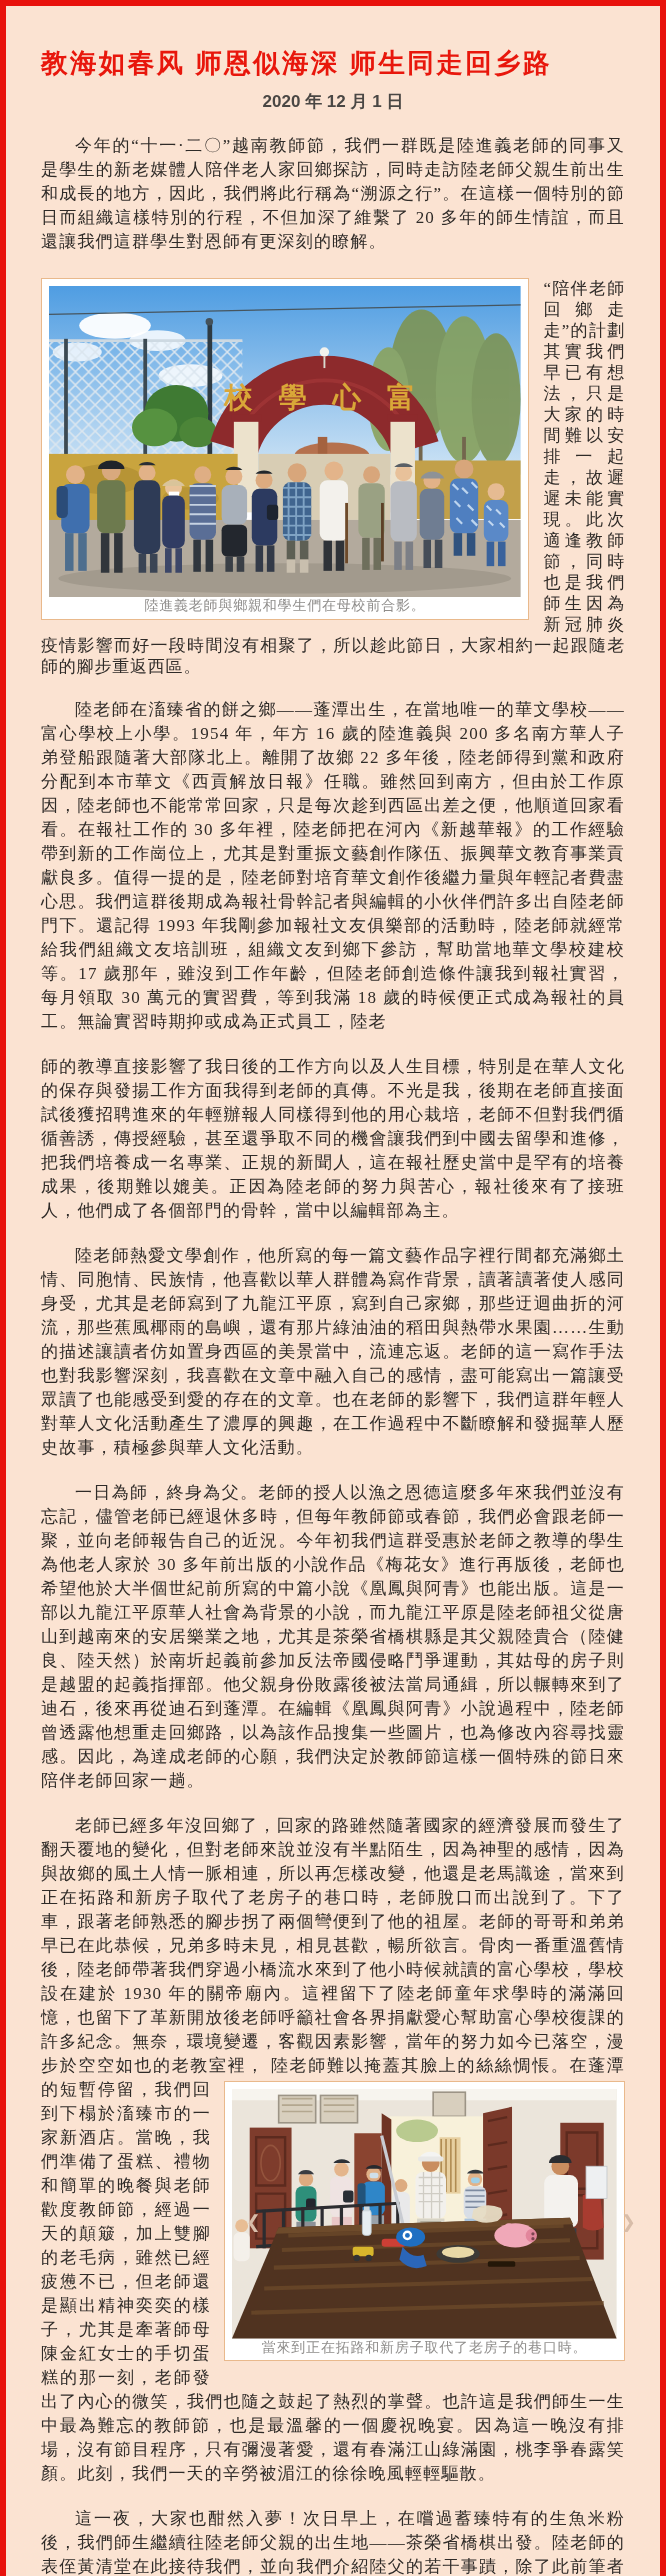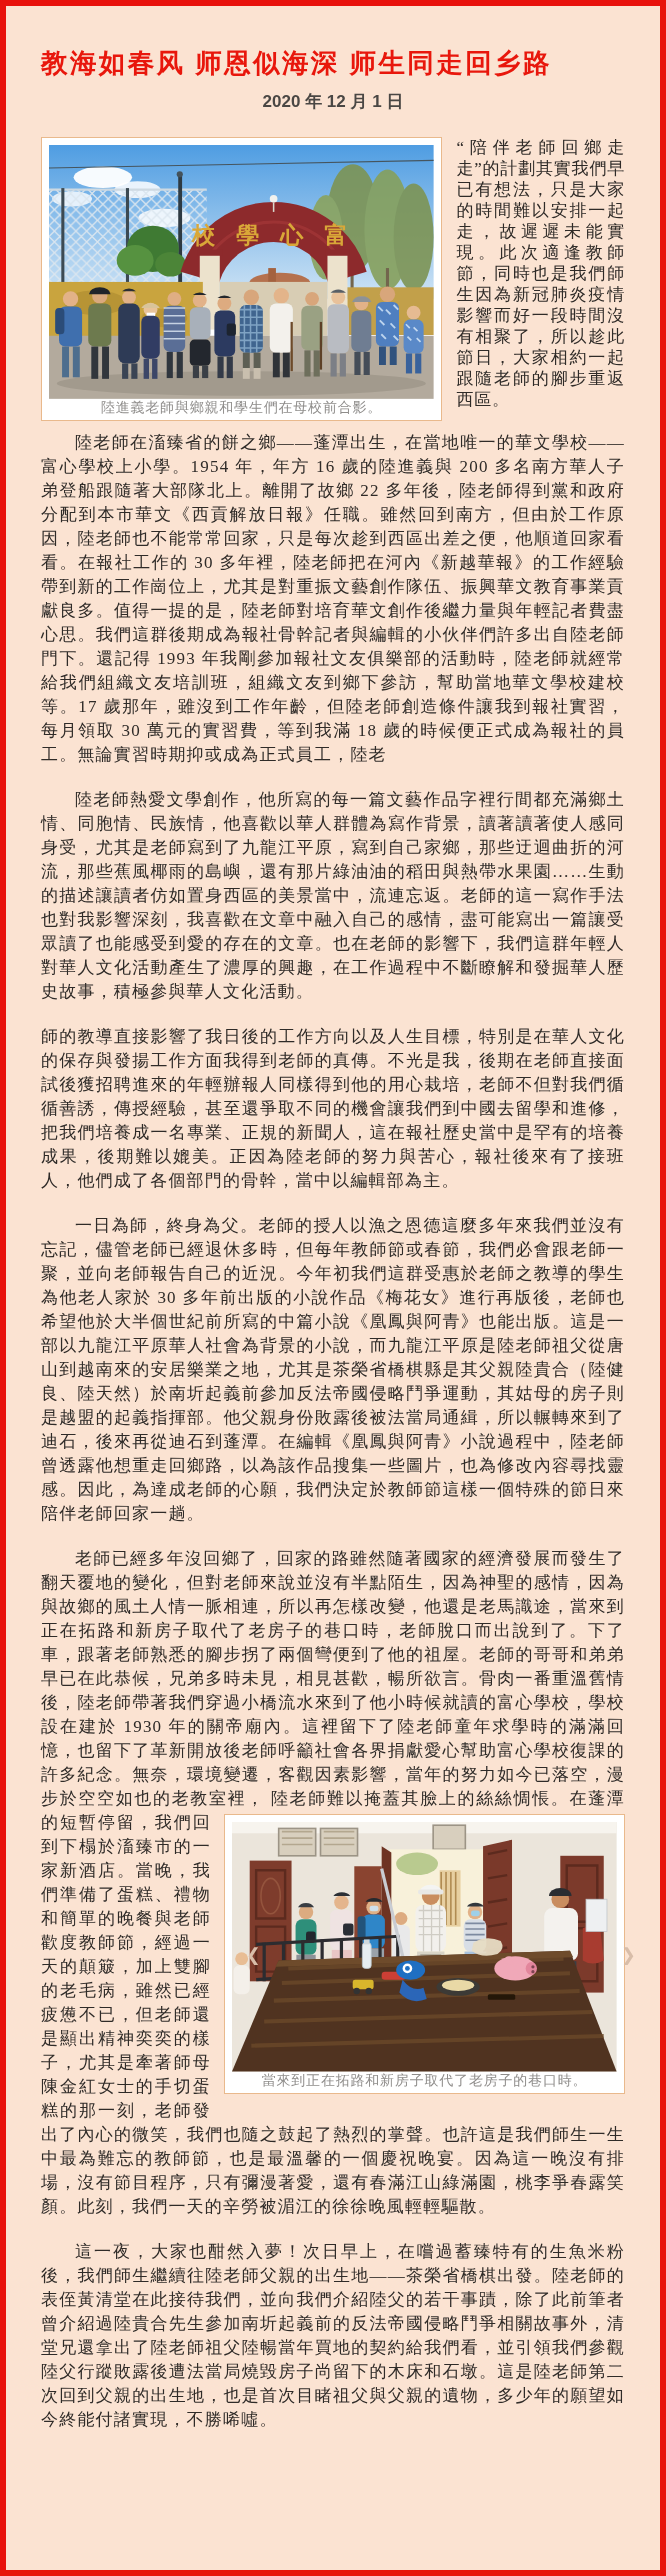--- a/index.html
+++ b/index.html
@@ -54,21 +54,21 @@
     font-size:14px;
     color:#8f8d8b;
     text-align:center;
     letter-spacing:0.8px;
     line-height:19px;
     text-indent:0;
   }
   .photo1-row{margin-top:24px;}
   .photo1-box{
     float:left;
-    width:401px;
+    width:488px;
     margin:0 14.4px 6.4px 0;
   }
   .side-quote{
     font-size:17px;
     line-height:21px;
     letter-spacing:0.8px;
     text-align:justify;
     margin:1.6px 0 0 0;
   }
   .photo2-box{
@@ -89,20 +89,21 @@
   .photo-nav.right{right:-13px;}
 </style>
 </head>
 <body>
 
 <div class="frame">
 
   <h1 class="title">教海如春风 师恩似海深 师生同走回乡路</h1>
   <div class="date">2020 年 12 月 1 日</div>
 
+  <div class="para indent">今年的“十一·二〇”越南教師節，我們一群既是陸進義老師的同事又是學生的新老媒體人陪伴老人家回鄉探訪，同時走訪陸老師父親生前出生和成長的地方，因此，我們將此行稱為“溯源之行”。在這樣一個特別的節日而組織這樣特別的行程，不但加深了維繫了 20 多年的師生情誼，而且還讓我們這群學生對恩師有更深刻的瞭解。</div>
 
   <div class="photo1-row">
     <figure class="photobox photo1-box">
       <svg viewBox="0 0 500 330" xmlns="http://www.w3.org/2000/svg">
         <defs>
           <linearGradient id="sky" x1="0" y1="0" x2="0" y2="1">
             <stop offset="0" stop-color="#4f9de2"></stop>
               <stop offset="1" stop-color="#cfe4f5"></stop>
           </linearGradient>
           <pattern id="fence" width="14" height="14" patternUnits="userSpaceOnUse">
@@ -258,22 +259,22 @@
               <rect x="476" y="271" width="8" height="26" fill="#39629c"></rect>
             </g>
         </g>
       </svg>
       <figcaption class="photocaption">陸進義老師與鄉親和學生們在母校前合影。</figcaption>
     </figure>
     <div class="side-quote">“陪伴老師回鄉走走”的計劃其實我們早已有想法，只是大家的時間難以安排一起走，故遲遲未能實現。此次適逢教師節，同時也是我們師生因為新冠肺炎疫情影響而好一段時間沒有相聚了，所以趁此節日，大家相約一起跟隨老師的腳步重返西區。</div>
   </div>
 
   <div class="para indent clear">陸老師在滀臻省的餅之鄉——蓬潭出生，在當地唯一的華文學校——富心學校上小學。1954 年，年方 16 歲的陸進義與 200 多名南方華人子弟登船跟隨著大部隊北上。離開了故鄉 22 多年後，陸老師得到黨和政府分配到本市華文《西貢解放日報》任職。雖然回到南方，但由於工作原因，陸老師也不能常常回家，只是每次趁到西區出差之便，他順道回家看看。在報社工作的 30 多年裡，陸老師把在河內《新越華報》的工作經驗帶到新的工作崗位上，尤其是對重振文藝創作隊伍、振興華文教育事業貢獻良多。值得一提的是，陸老師對培育華文創作後繼力量與年輕記者費盡心思。我們這群後期成為報社骨幹記者與編輯的小伙伴們許多出自陸老師門下。還記得 1993 年我剛參加報社文友俱樂部的活動時，陸老師就經常給我們組織文友培訓班，組織文友到鄉下參訪，幫助當地華文學校建校等。17 歲那年，雖沒到工作年齡，但陸老師創造條件讓我到報社實習，每月領取 30 萬元的實習費，等到我滿 18 歲的時候便正式成為報社的員工。無論實習時期抑或成為正式員工，陸老</div>
+  <div class="para no-indent">師的教導直接影響了我日後的工作方向以及人生目標，特別是在華人文化的保存與發揚工作方面我得到老師的真傳。不光是我，後期在老師直接面試後獲招聘進來的年輕辦報人同樣得到他的用心栽培，老師不但對我們循循善誘，傳授經驗，甚至還爭取不同的機會讓我們到中國去留學和進修，把我們培養成一名專業、正規的新聞人，這在報社歷史當中是罕有的培養成果，後期難以媲美。正因為陸老師的努力與苦心，報社後來有了接班人，他們成了各個部門的骨幹，當中以編輯部為主。</div>
   <div class="para indent">陸老師熱愛文學創作，他所寫的每一篇文藝作品字裡行間都充滿鄉土情、同胞情、民族情，他喜歡以華人群體為寫作背景，讀著讀著使人感同身受，尤其是老師寫到了九龍江平原，寫到自己家鄉，那些迂迴曲折的河流，那些蕉風椰雨的島嶼，還有那片綠油油的稻田與熱帶水果園……生動的描述讓讀者仿如置身西區的美景當中，流連忘返。老師的這一寫作手法也對我影響深刻，我喜歡在文章中融入自己的感情，盡可能寫出一篇讓受眾讀了也能感受到愛的存在的文章。也在老師的影響下，我們這群年輕人對華人文化活動產生了濃厚的興趣，在工作過程中不斷瞭解和發掘華人歷史故事，積極參與華人文化活動。</div>
-  <div class="para no-indent">師的教導直接影響了我日後的工作方向以及人生目標，特別是在華人文化的保存與發揚工作方面我得到老師的真傳。不光是我，後期在老師直接面試後獲招聘進來的年輕辦報人同樣得到他的用心栽培，老師不但對我們循循善誘，傳授經驗，甚至還爭取不同的機會讓我們到中國去留學和進修，把我們培養成一名專業、正規的新聞人，這在報社歷史當中是罕有的培養成果，後期難以媲美。正因為陸老師的努力與苦心，報社後來有了接班人，他們成了各個部門的骨幹，當中以編輯部為主。</div>
   <div class="para indent">一日為師，終身為父。老師的授人以漁之恩德這麼多年來我們並沒有忘記，儘管老師已經退休多時，但每年教師節或春節，我們必會跟老師一聚，並向老師報告自己的近況。今年初我們這群受惠於老師之教導的學生為他老人家於 30 多年前出版的小說作品《梅花女》進行再版後，老師也希望他於大半個世紀前所寫的中篇小說《凰鳳與阿青》也能出版。這是一部以九龍江平原華人社會為背景的小說，而九龍江平原是陸老師祖父從唐山到越南來的安居樂業之地，尤其是茶榮省橋棋縣是其父親陸貴合（陸健良、陸天然）於南圻起義前參加反法帝國侵略鬥爭運動，其姑母的房子則是越盟的起義指揮部。他父親身份敗露後被法當局通緝，所以輾轉來到了迪石，後來再從迪石到蓬潭。在編輯《凰鳳與阿青》小說過程中，陸老師曾透露他想重走回鄉路，以為該作品搜集一些圖片，也為修改內容尋找靈感。因此，為達成老師的心願，我們決定於教師節這樣一個特殊的節日來陪伴老師回家一趟。</div>
 
   <div class="para indent">
     <span>老師已經多年沒回鄉了，回家的路雖然隨著國家的經濟發展而發生了翻天覆地的變化，但對老師來說並沒有半點陌生，因為神聖的感情，因為與故鄉的風土人情一脈相連，所以再怎樣改變，他還是老馬識途，當來到正在拓路和新房子取代了老房子的巷口時，老師脫口而出說到了。下了車，跟著老師熟悉的腳步拐了兩個彎便到了他的祖屋。老師的哥哥和弟弟早已在此恭候，兄弟多時未見，相見甚歡，暢所欲言。骨肉一番重溫舊情後，陸老師帶著我們穿過小橋流水來到了他小時候就讀的富心學校，學校設在建於 1930 年的關帝廟內。這裡留下了陸老師童年求學時的滿滿回憶，也留下了革新開放後老師呼籲社會各界捐獻愛心幫助富心學校復課的許多紀念。無奈，環境變遷，客觀因素影響，當年的努力如今已落空，漫步於空空如也的老教室裡，</span>
     <figure class="photobox photo2-box">
       <span class="photo-nav left">❮</span>
       <span class="photo-nav right">❯</span>
       <svg viewBox="0 0 478 310" xmlns="http://www.w3.org/2000/svg">
         <rect x="0" y="0" width="478" height="310" fill="#ebe5db"></rect>
         <rect x="0" y="0" width="478" height="14" fill="#f7f4ee"></rect>

